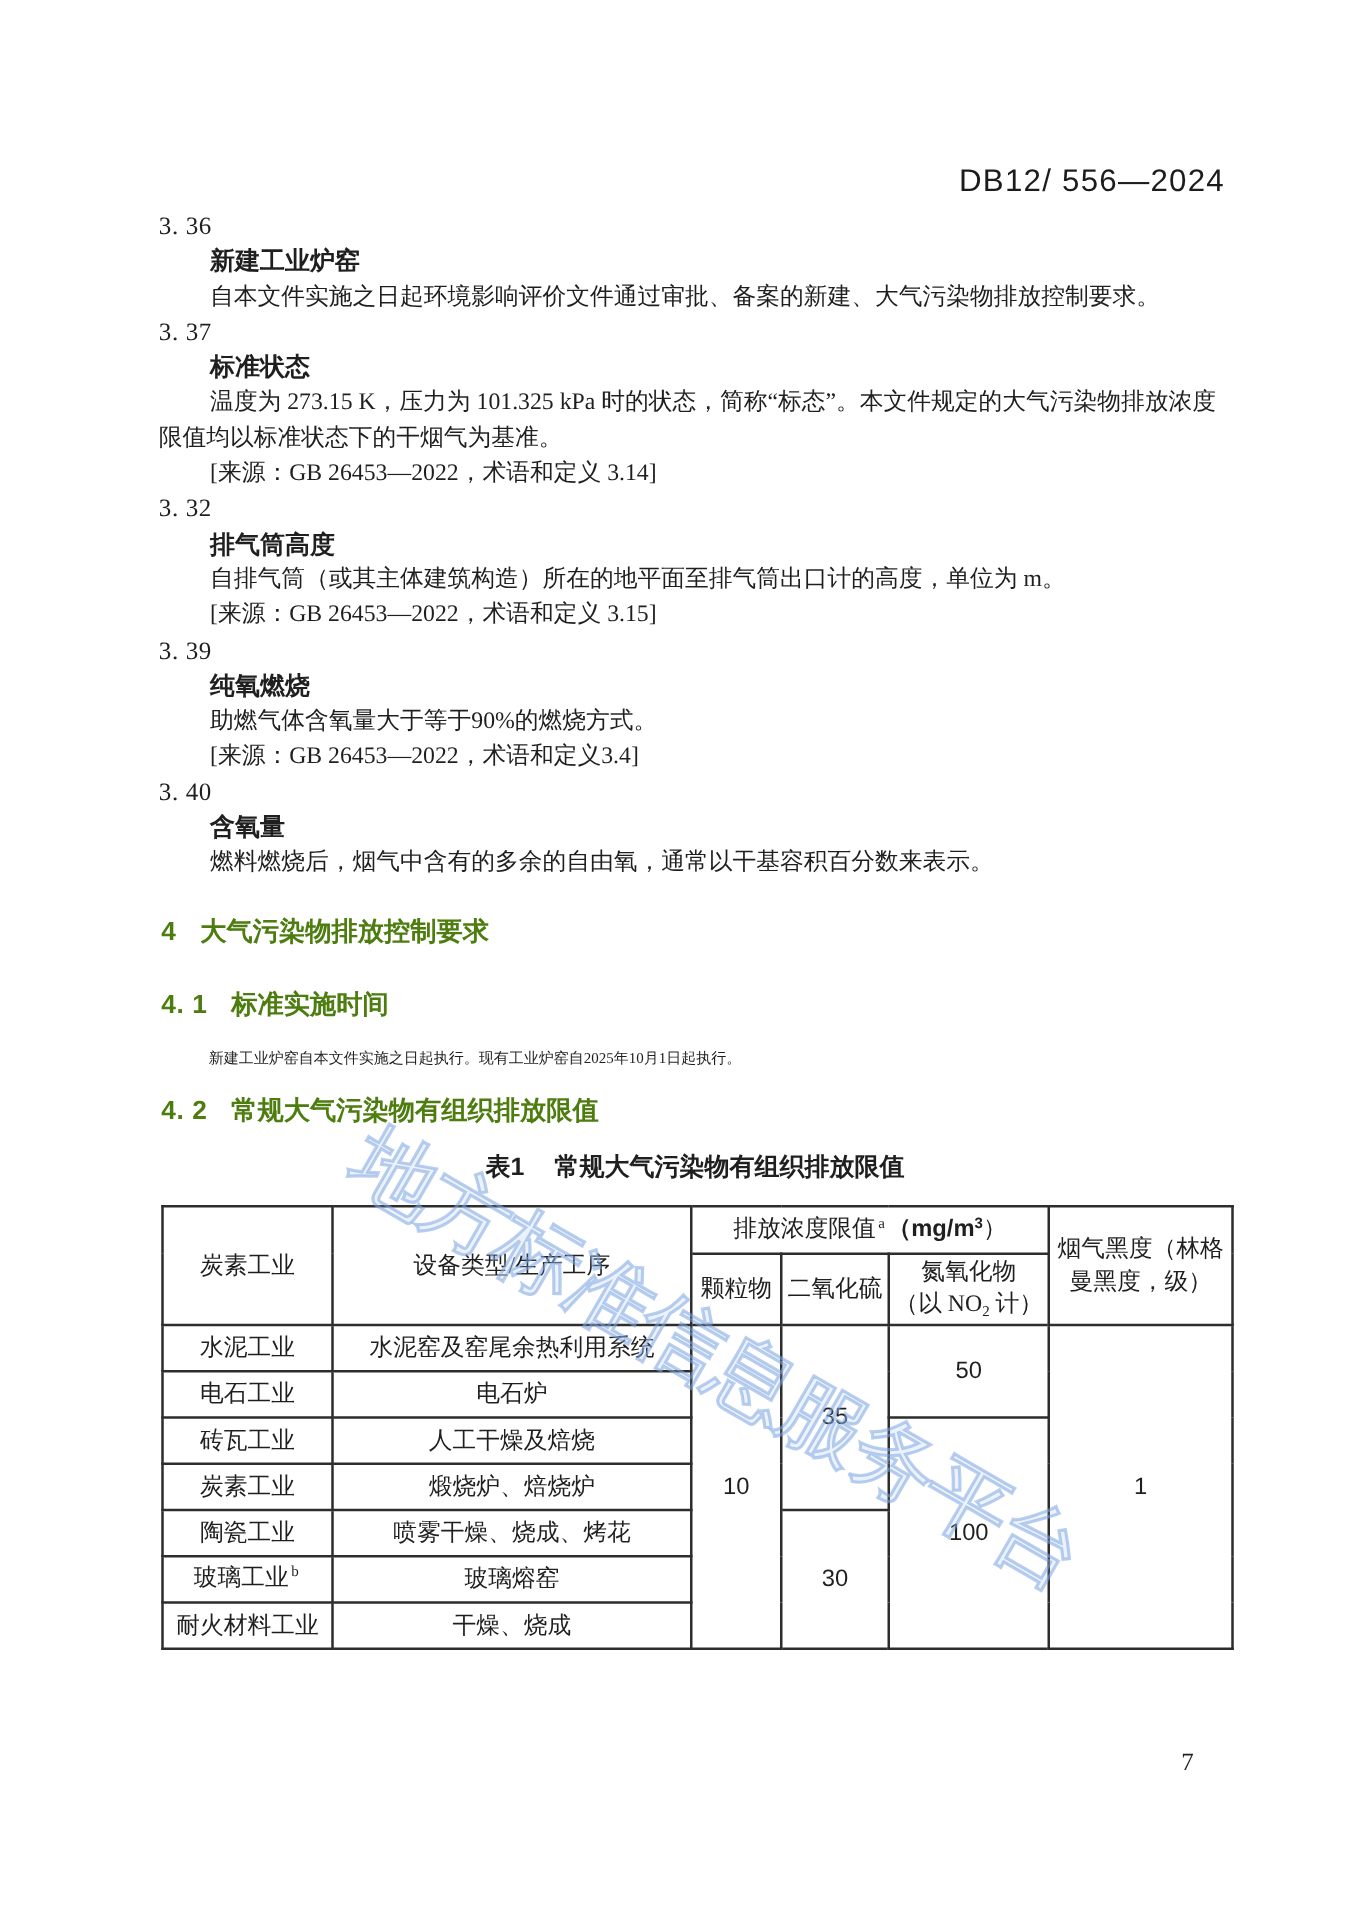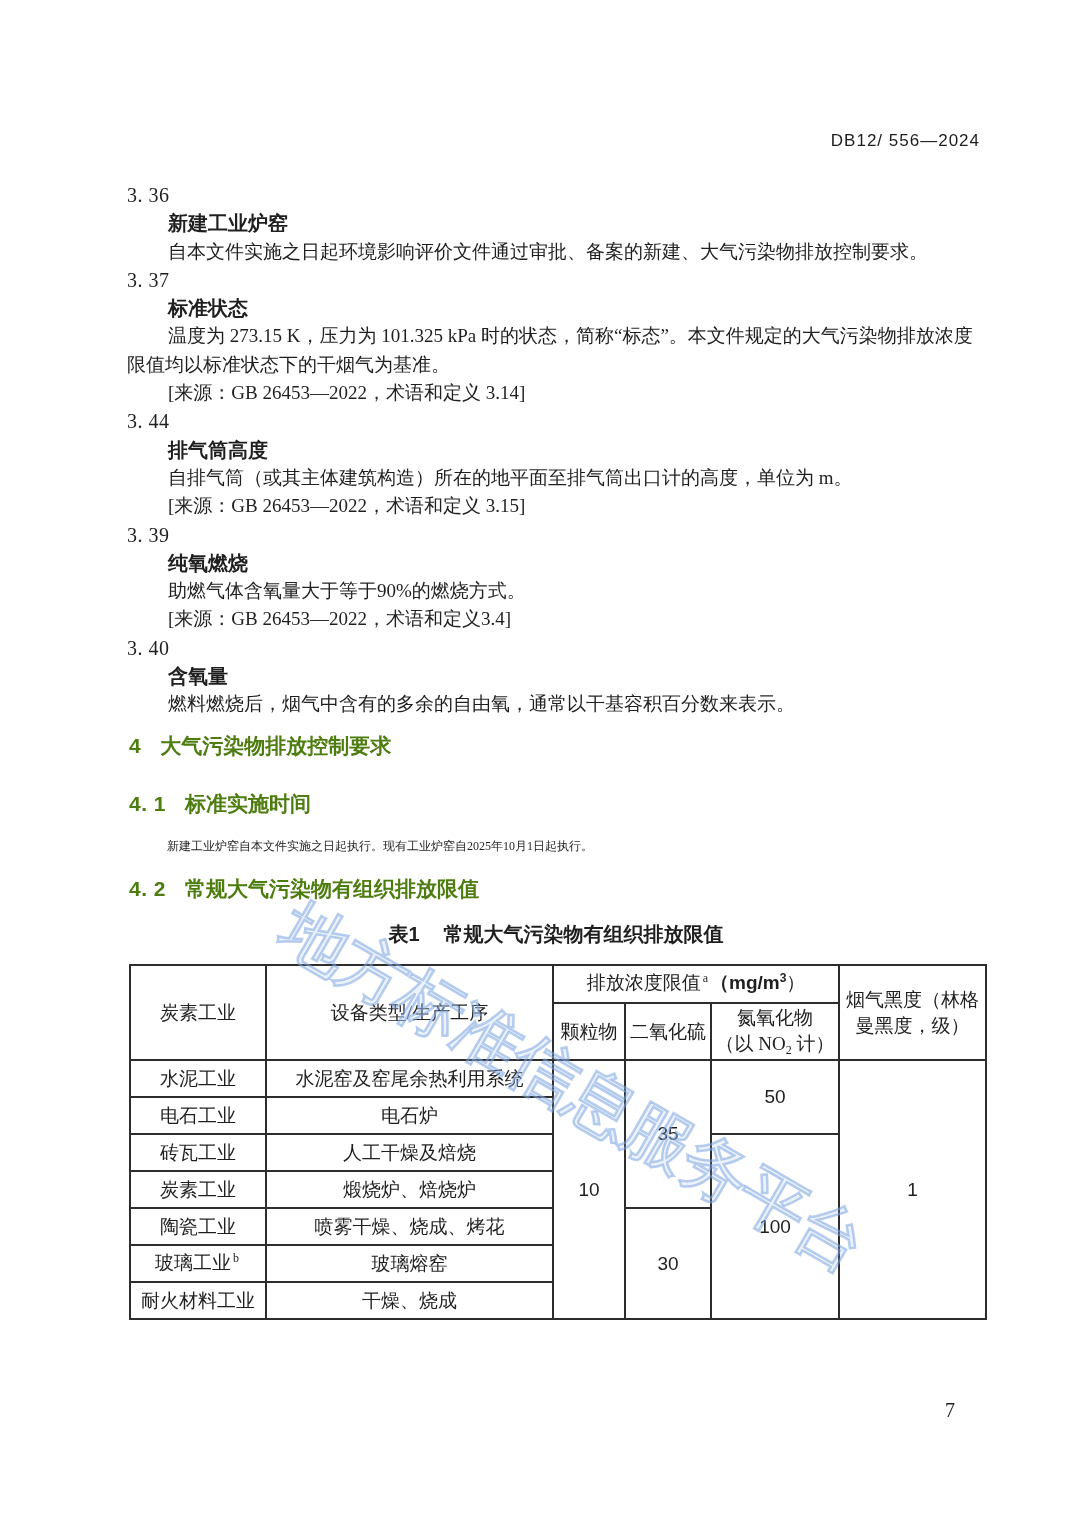--- a/index.html
+++ b/index.html
@@ -5,23 +5,23 @@
   html,body { margin:0; padding:0; background:#e8e8e8; }
   .page {
     position:relative; width:1080px; height:1527px; margin:0 auto;
     background:#ffffff; overflow:hidden;
     font-family:"Liberation Serif","DejaVu Serif",serif;
     color:#1f1f1f;
   }
   .doc-header {
     position:absolute; top:131px; left:680px; width:300px;
     text-align:right; font-family:"Liberation Sans","DejaVu Sans",sans-serif;
-    font-size:17px; letter-spacing:1px; color:#1c1c1c;
+    font-size:25px; letter-spacing:1px; color:#1c1c1c;
   }
-  .terms { position:absolute; left:127px; top:181px; width:868px; }
+  .terms { position:absolute; left:127px; top:167px; width:868px; }
   .ln { height:28.3px; line-height:28.3px; font-size:19px; white-space:nowrap; }
   .ln-num { font-size:20px; letter-spacing:0.5px; }
   .ln-term {
     font-family:"Liberation Sans","DejaVu Sans",sans-serif;
     font-weight:bold; font-size:20px; padding-left:41px;
   }
   .ln-first { padding-left:41px; }
   .ln-cont { padding-left:0; }
   .clause {
     position:absolute; left:129px; white-space:nowrap;
@@ -91,21 +91,21 @@
     <div class="ln ln-num">3. 36</div>
     <div class="ln ln-term">新建工业炉窑</div>
     <div class="ln ln-first">自本文件实施之日起环境影响评价文件通过审批、备案的新建、大气污染物排放控制要求。</div>
 
     <div class="ln ln-num">3. 37</div>
     <div class="ln ln-term">标准状态</div>
     <div class="ln ln-first">温度为 273.15 K，压力为 101.325 kPa 时的状态，简称“标态”。本文件规定的大气污染物排放浓度</div>
     <div class="ln ln-cont">限值均以标准状态下的干烟气为基准。</div>
     <div class="ln ln-first">[来源：GB 26453—2022，术语和定义 3.14]</div>
 
-    <div class="ln ln-num">3. 44</div>
+    <div class="ln ln-num">3. 32</div>
     <div class="ln ln-term">排气筒高度</div>
     <div class="ln ln-first">自排气筒（或其主体建筑构造）所在的地平面至排气筒出口计的高度，单位为 m。</div>
     <div class="ln ln-first">[来源：GB 26453—2022，术语和定义 3.15]</div>
 
     <div class="ln ln-num">3. 39</div>
     <div class="ln ln-term">纯氧燃烧</div>
     <div class="ln ln-first">助燃气体含氧量大于等于90%的燃烧方式。</div>
     <div class="ln ln-first">[来源：GB 26453—2022，术语和定义3.4]</div>
 
     <div class="ln ln-num">3. 40</div>

